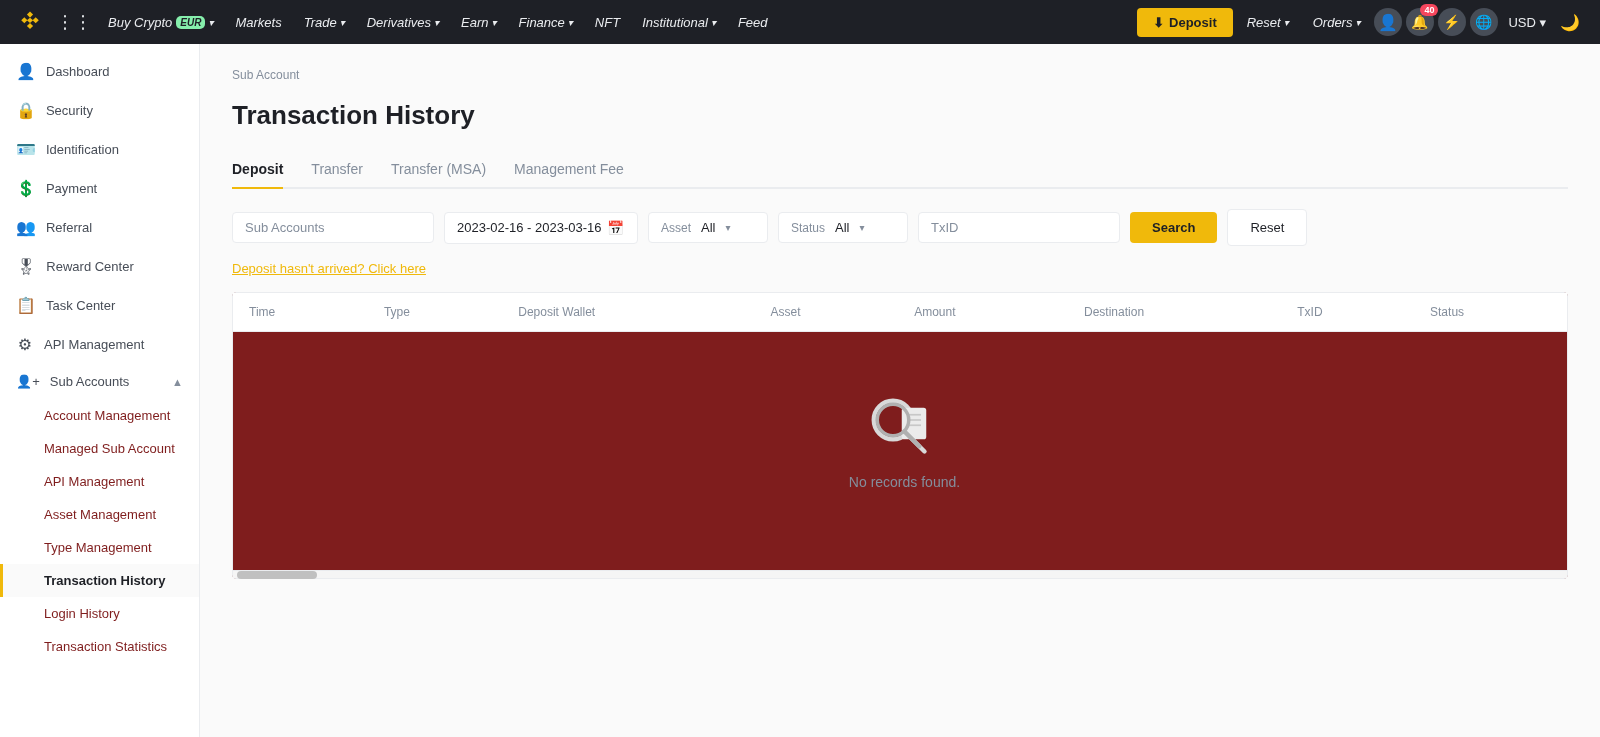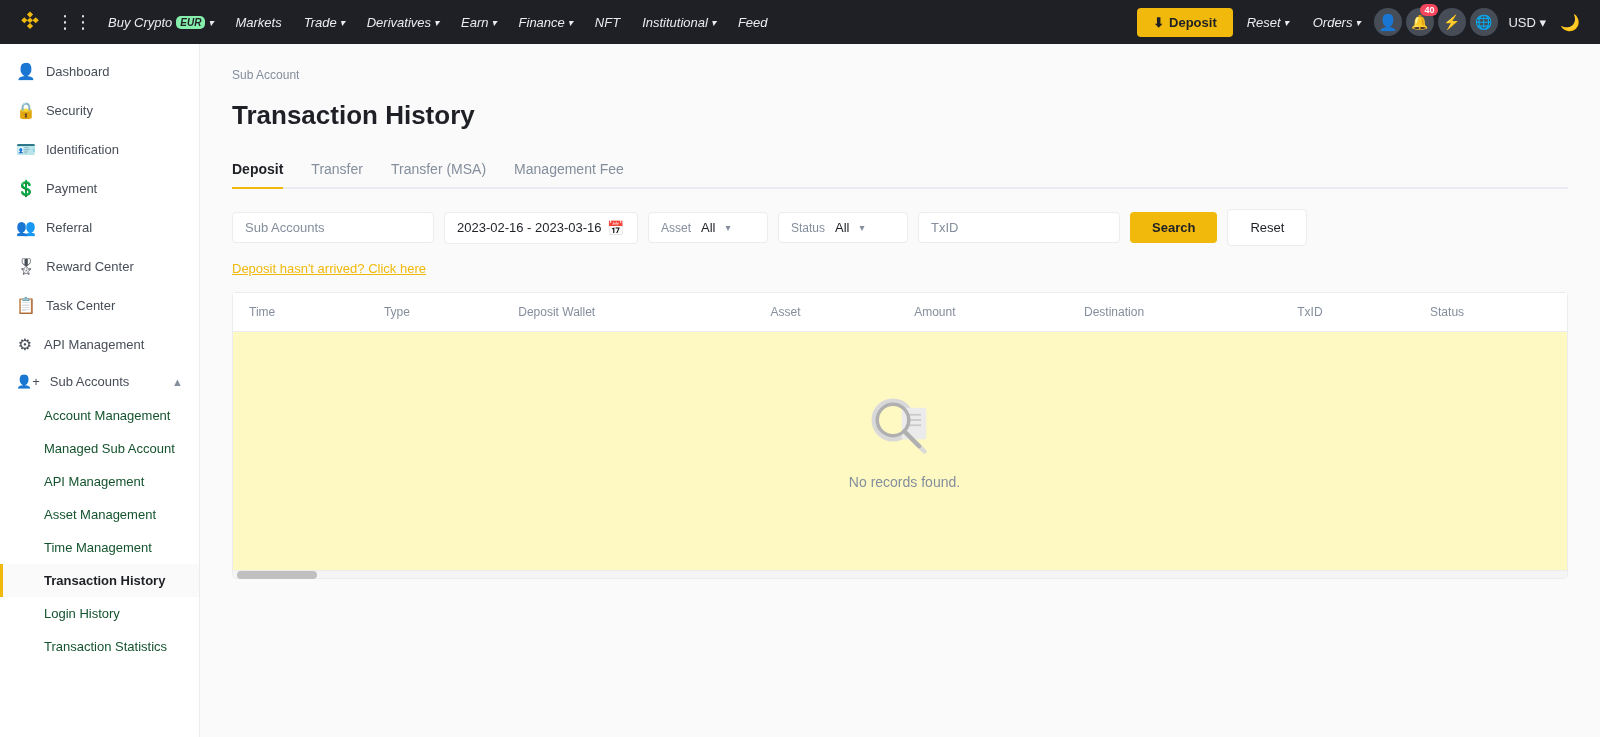--- a/index.html
+++ b/index.html
@@ -47,21 +47,21 @@
       border-right: 1px solid #eaecef; padding-top: 8px;
       overflow-y: auto;
     }
     .sidebar-item {
       display: flex; align-items: center; gap: 10px;
       padding: 10px 16px; cursor: pointer; color: #474d57;
       font-size: 13px; white-space: nowrap;
     }
     .sidebar-item .s-icon { font-size: 16px; min-width: 18px; text-align: center; }
     .sidebar-subitem {
-      padding: 9px 16px 9px 44px; cursor: pointer; color: #14532d;
+      padding: 9px 16px 9px 44px; cursor: pointer; color: #7f1d1d;
       font-size: 13px; white-space: nowrap;
     }
     .sidebar-subitem.active {
       color: #1e2026; font-weight: 600;
       border-left: 3px solid #f0b90b; padding-left: 41px;
       background: #fafafa;
     }
     .sidebar-item.has-sub { justify-content: space-between; }
     .sidebar-item.has-sub .left { display: flex; align-items: center; gap: 10px; }
     .sub-arrow { font-size: 11px; color: #848e9c; }
@@ -124,21 +124,21 @@
     }
     .reset-btn {
       background: #fff; color: #1e2026; border: 1px solid #eaecef; border-radius: 4px;
       padding: 10px 22px; font-weight: 500; font-size: 13px; cursor: pointer;
     }
 
     
     .notice-link { color: #f0b90b; font-size: 13px; margin-bottom: 16px; cursor: pointer; display: inline-block; }
 
     
-    .table-wrap { background: #fef9c3; border-radius: 4px; border: 1px solid #eaecef; }
+    .table-wrap { background: #7f1d1d; border-radius: 4px; border: 1px solid #eaecef; }
     .data-table { width: 100%; border-collapse: collapse; }
     .data-table th {
       padding: 12px 16px; text-align: left; font-size: 12px;
       color: #848e9c; font-weight: 500; border-bottom: 1px solid #eaecef;
       background: #fff; white-space: nowrap;
     }
     .data-table td { padding: 14px 16px; font-size: 13px; border-bottom: 1px solid #f5f5f5; }
 
     
     .empty-state { display: flex; flex-direction: column; align-items: center; padding: 60px 0 80px; }
@@ -268,21 +268,21 @@
         <span class="s-icon" style="font-size:13px;">👤+</span>
         <span>Sub Accounts</span>
       </div>
       <span class="sub-arrow">▲</span>
     </div>
 
     <div class="sidebar-subitem">Account Management</div>
     <div class="sidebar-subitem">Managed Sub Account</div>
     <div class="sidebar-subitem">API Management</div>
     <div class="sidebar-subitem">Asset Management</div>
-    <div class="sidebar-subitem">Time Management</div>
+    <div class="sidebar-subitem">Type Management</div>
     <div class="sidebar-subitem active">Transaction History</div>
     <div class="sidebar-subitem">Login History</div>
     <div class="sidebar-subitem">Transaction Statistics</div>
   </aside>
 
   <main class="main">
     <div class="breadcrumb">Sub Account</div>
     <h1 class="page-title">Transaction History</h1>
 
     

